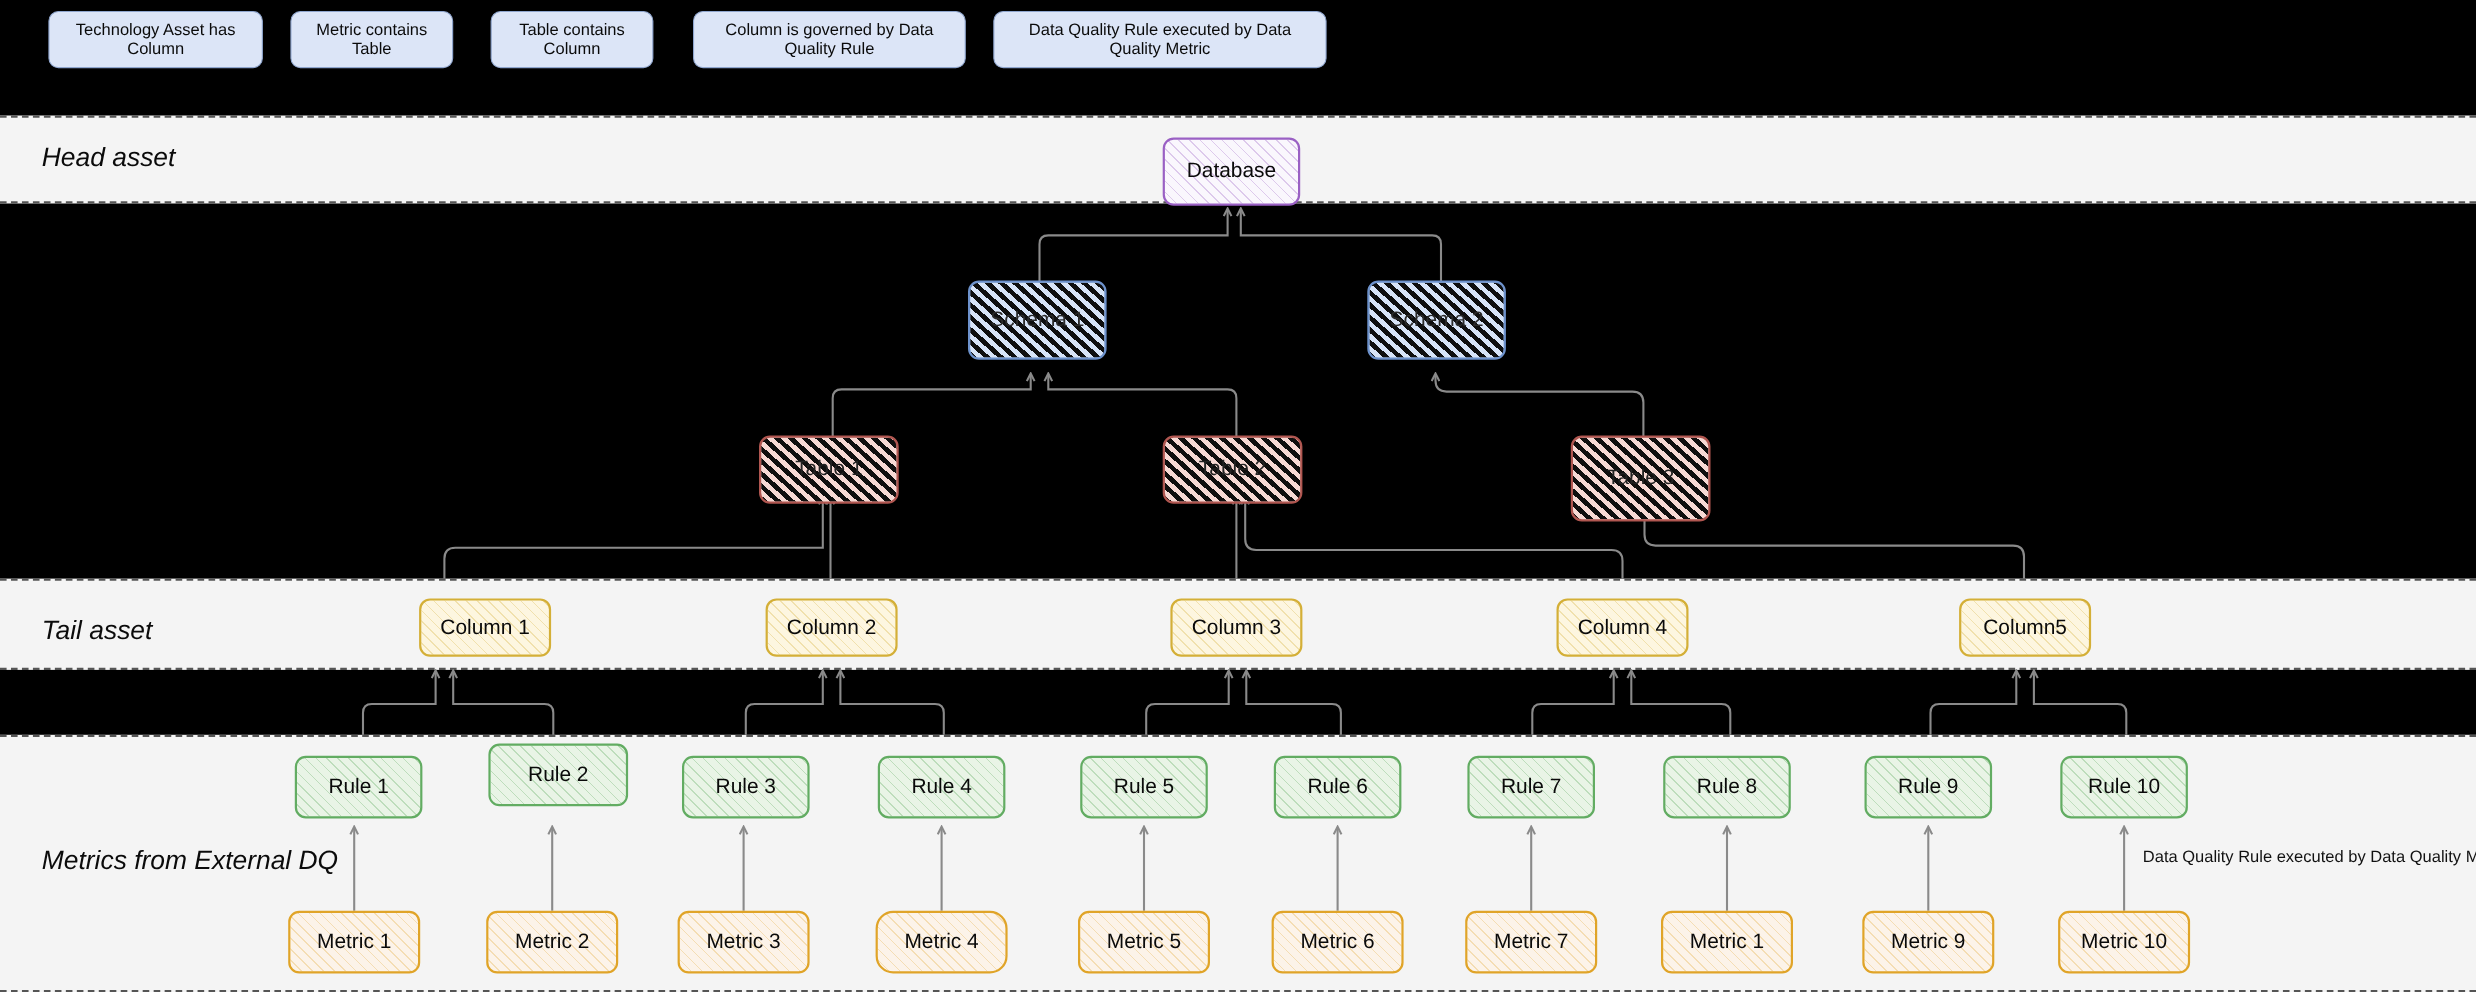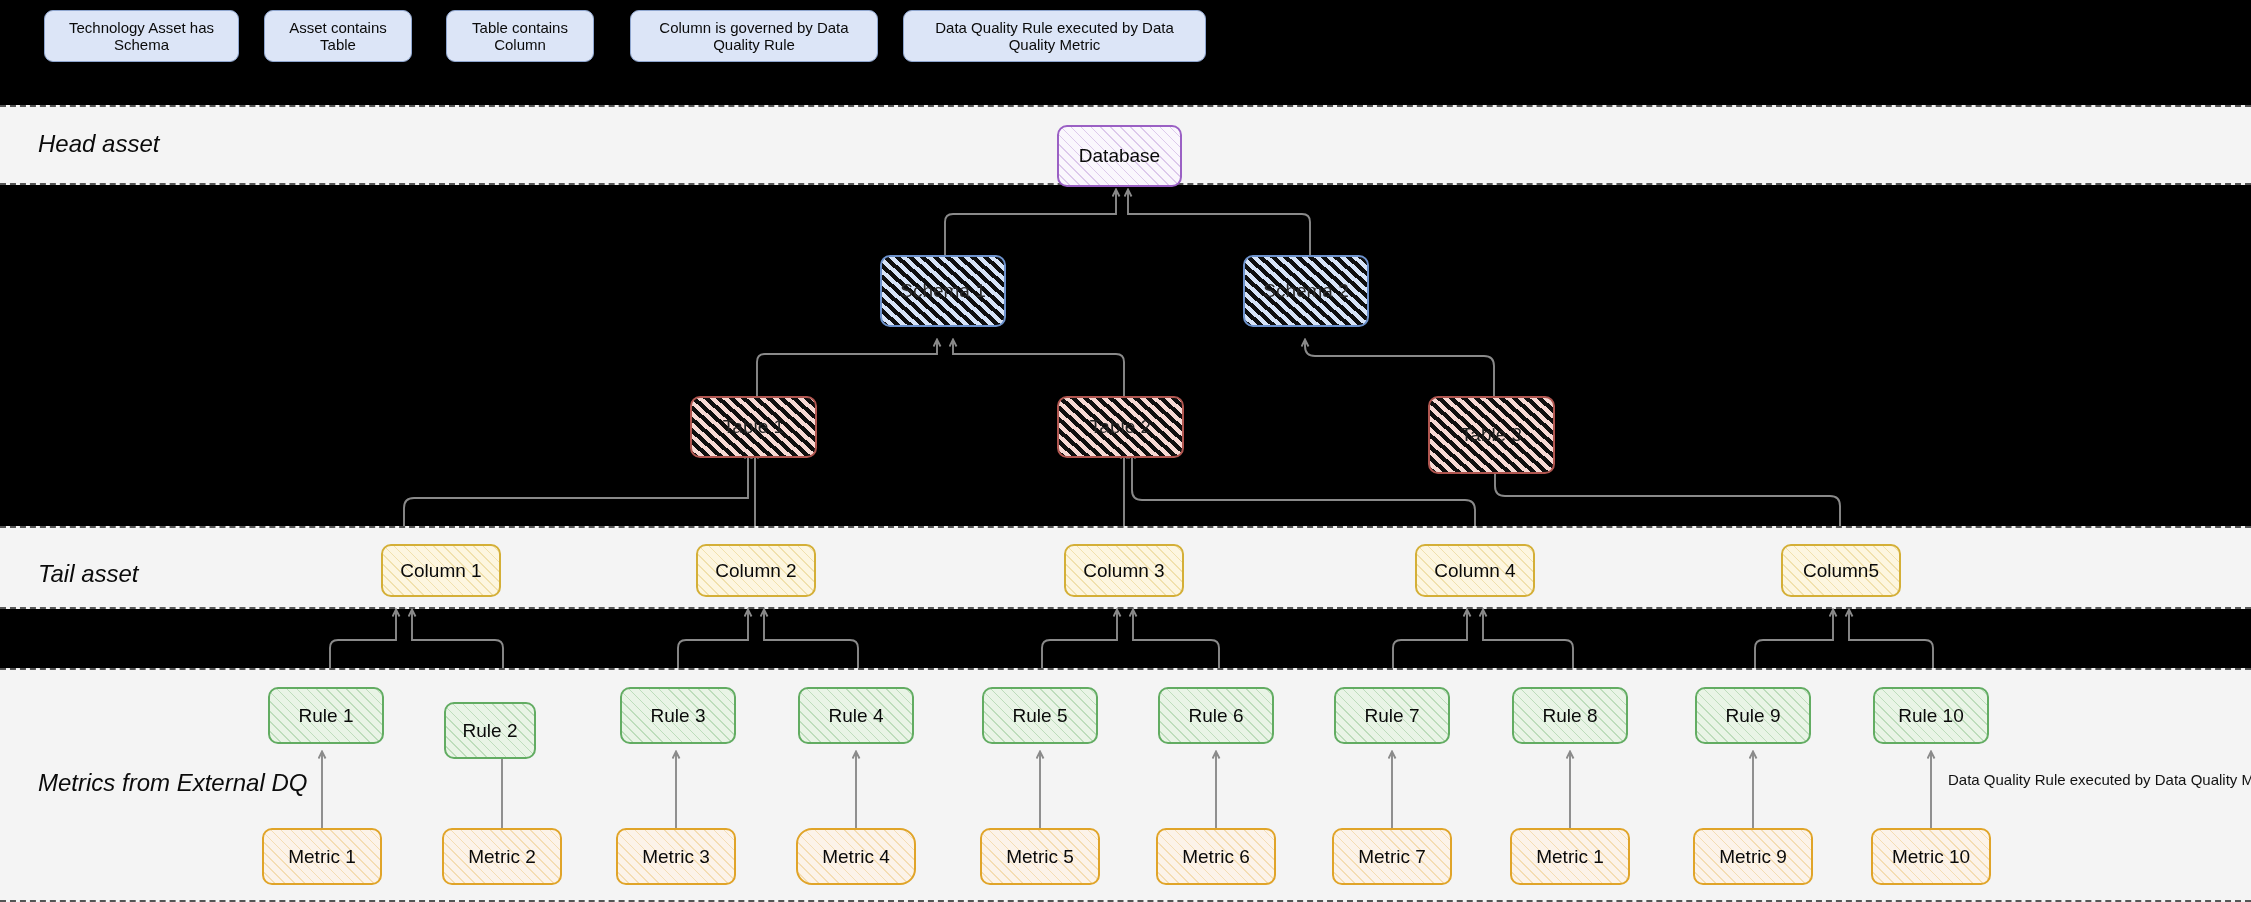--- a/index.html
+++ b/index.html
@@ -114,43 +114,43 @@
     <path d="M676,828 L676,752" marker-end="url(#arrow)"></path>
     <path d="M856,828 L856,752" marker-end="url(#arrow)"></path>
     <path d="M1040,828 L1040,752" marker-end="url(#arrow)"></path>
     <path d="M1216,828 L1216,752" marker-end="url(#arrow)"></path>
     <path d="M1392,828 L1392,752" marker-end="url(#arrow)"></path>
     <path d="M1570,828 L1570,752" marker-end="url(#arrow)"></path>
     <path d="M1753,828 L1753,752" marker-end="url(#arrow)"></path>
     <path d="M1931,828 L1931,752" marker-end="url(#arrow)"></path>
   </svg>
 
-  <div class="legend-chip" style="left:44px;top:10px;width:195px;height:52px;">Technology Asset has Schema</div>
-  <div class="legend-chip" style="left:264px;top:10px;width:148px;height:52px;">Asset contains Table</div>
+  <div class="legend-chip" style="left:44px;top:10px;width:195px;height:52px;">Technology Asset has Column</div>
+  <div class="legend-chip" style="left:264px;top:10px;width:148px;height:52px;">Metric contains Table</div>
   <div class="legend-chip" style="left:446px;top:10px;width:148px;height:52px;">Table contains Column</div>
   <div class="legend-chip" style="left:630px;top:10px;width:248px;height:52px;">Column is governed by Data Quality Rule</div>
   <div class="legend-chip" style="left:903px;top:10px;width:303px;height:52px;">Data Quality Rule executed by Data Quality Metric</div>
 
   <div class="node n-db" style="left:1057px;top:125px;width:125px;height:62px;">Database</div>
 
   <div class="node n-schema" style="left:880px;top:255px;width:126px;height:72px;">Schema 1</div>
   <div class="node n-schema" style="left:1243px;top:255px;width:126px;height:72px;">Schema 2</div>
 
   <div class="node n-table" style="left:690px;top:396px;width:127px;height:62px;">Table 1</div>
   <div class="node n-table" style="left:1057px;top:396px;width:127px;height:62px;">Table 2</div>
   <div class="node n-table" style="left:1428px;top:396px;width:127px;height:78px;">Table 3</div>
 
   <div class="node n-column" style="left:345px;top:544px;width:120px;height:53px;margin-left:36px;">Column 1</div>
   <div class="node n-column" style="left:696px;top:544px;width:120px;height:53px;">Column 2</div>
   <div class="node n-column" style="left:1064px;top:544px;width:120px;height:53px;">Column 3</div>
   <div class="node n-column" style="left:1415px;top:544px;width:120px;height:53px;">Column 4</div>
   <div class="node n-column" style="left:1781px;top:544px;width:120px;height:53px;">Column5</div>
 
   <div class="node n-rule" style="left:268px;top:687px;width:116px;height:57px;">Rule 1</div>
-  <div class="node n-rule" style="left:444px;top:702px;width:92px;height:57px;">Rule 2</div>
+  <div class="node n-rule" style="left:444px;top:676px;width:127px;height:57px;">Rule 2</div>
   <div class="node n-rule" style="left:620px;top:687px;width:116px;height:57px;">Rule 3</div>
   <div class="node n-rule" style="left:798px;top:687px;width:116px;height:57px;">Rule 4</div>
   <div class="node n-rule" style="left:982px;top:687px;width:116px;height:57px;">Rule 5</div>
   <div class="node n-rule" style="left:1158px;top:687px;width:116px;height:57px;">Rule 6</div>
   <div class="node n-rule" style="left:1334px;top:687px;width:116px;height:57px;">Rule 7</div>
   <div class="node n-rule" style="left:1512px;top:687px;width:116px;height:57px;">Rule 8</div>
   <div class="node n-rule" style="left:1695px;top:687px;width:116px;height:57px;">Rule 9</div>
   <div class="node n-rule" style="left:1873px;top:687px;width:116px;height:57px;">Rule 10</div>
 
   <div class="node n-metric" style="left:262px;top:828px;width:120px;height:57px;">Metric 1</div>

